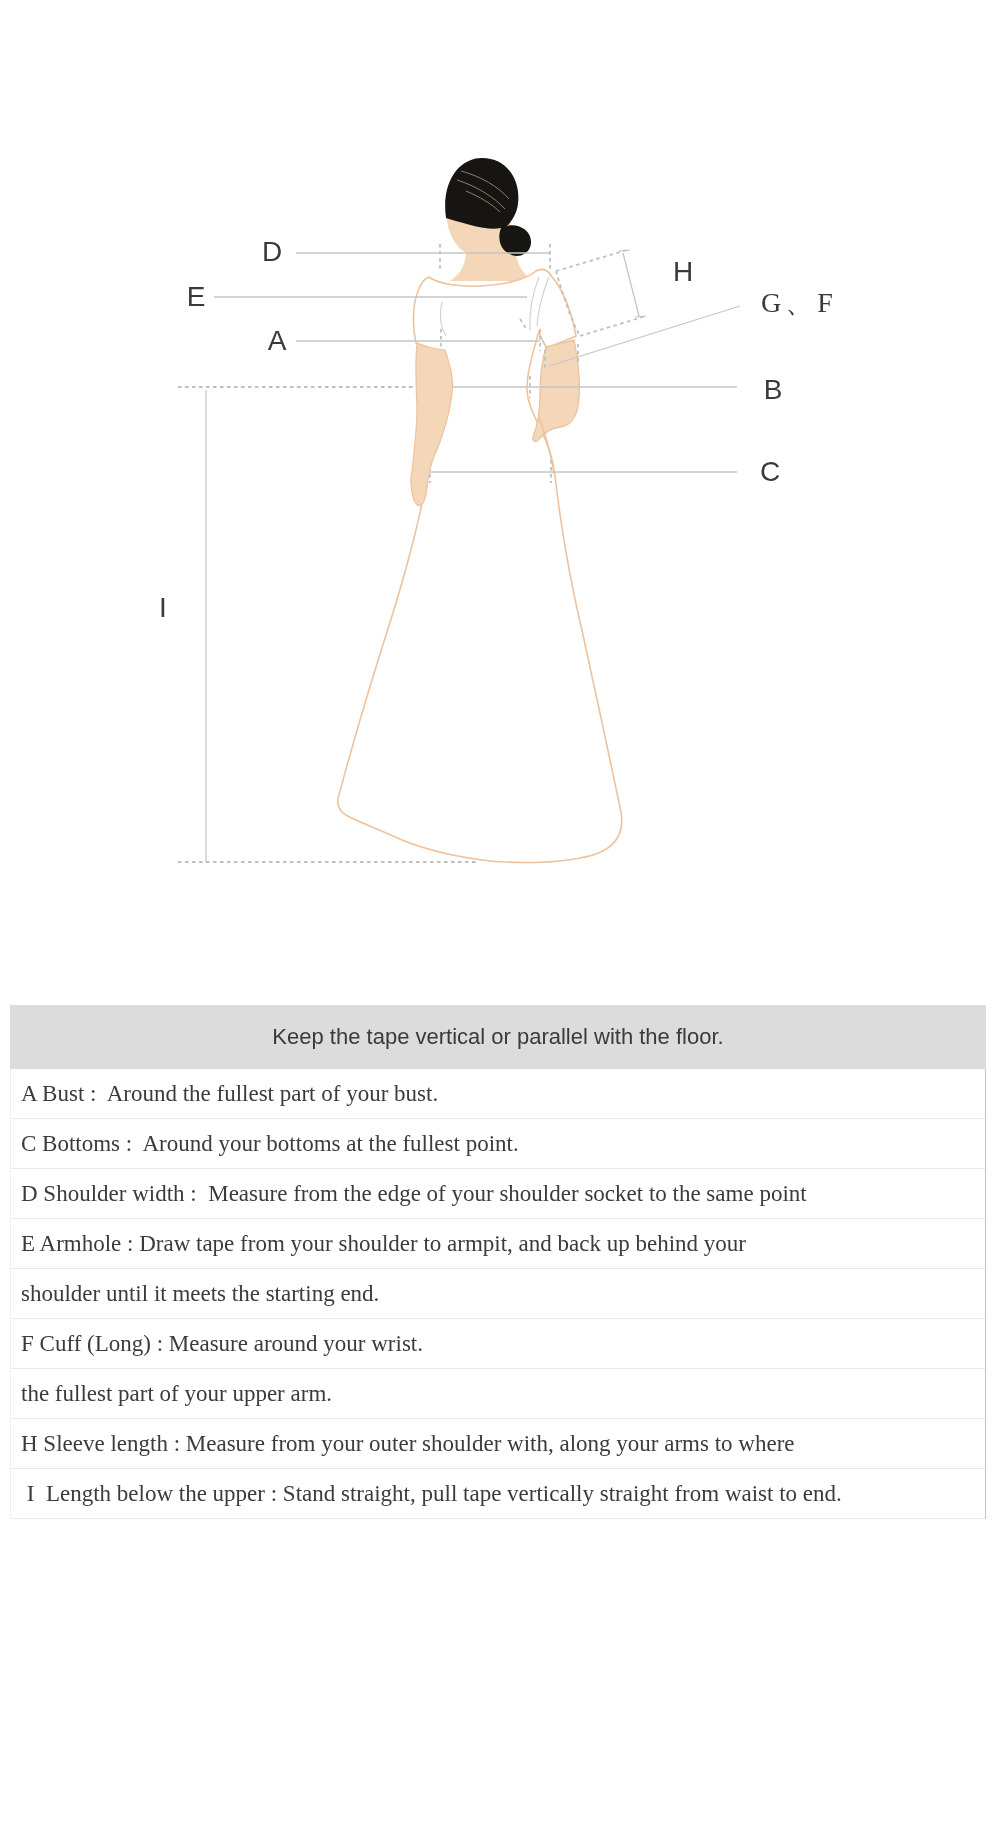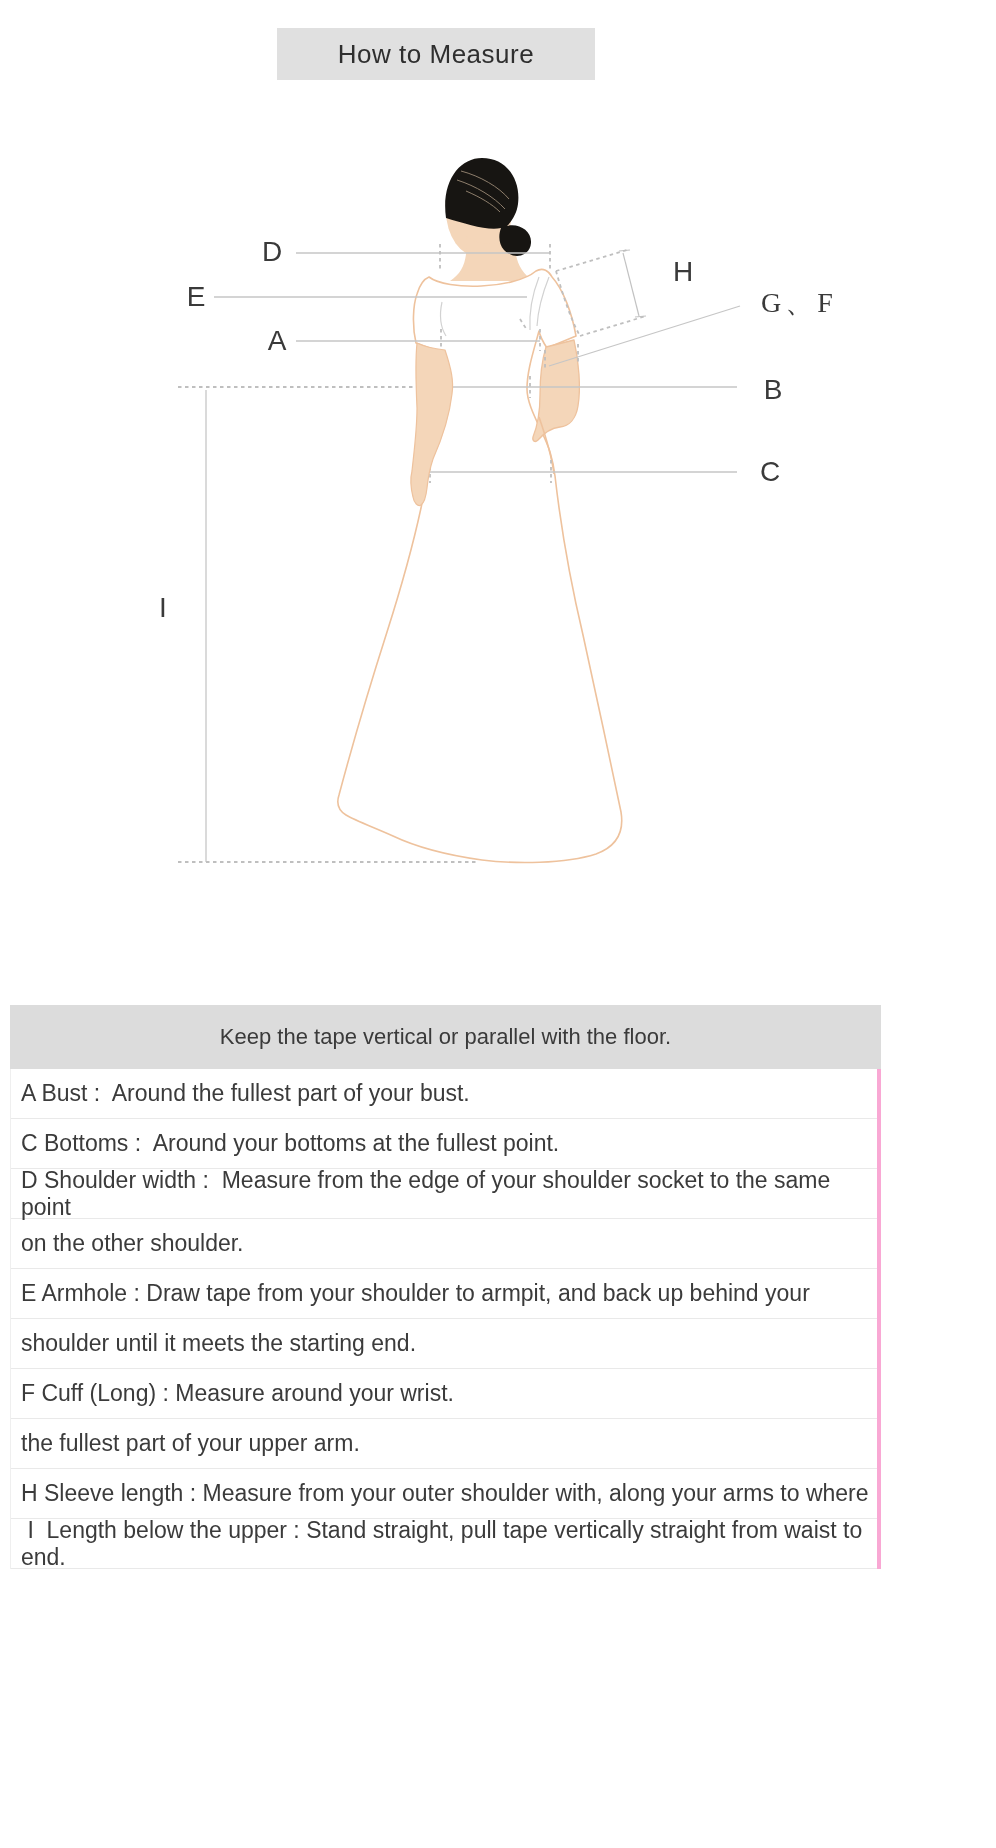--- a/index.html
+++ b/index.html
@@ -13,36 +13,35 @@
 
   
   #figure-wrap{position:absolute;left:0;top:0;width:996px;height:940px;}
   #figure-svg{position:absolute;left:0;top:0;}
 
   .fig-label{position:absolute;transform:translate(-50%,-50%);
     font-size:28px;font-weight:300;color:#3a3a3a;white-space:nowrap;}
   .fig-label.gf{letter-spacing:4px;font-family:Liberation Serif, serif;}
 
   
-  .measure-table{position:absolute;left:10px;top:1005px;width:871px;}
+  .measure-table{position:absolute;left:10px;top:1005px;width:976px;}
   .table-header{height:64px;background:var(--band,#dcdcdc);
     display:flex;align-items:center;justify-content:center;
     font-size:22px;font-weight:300;color:#3a3a3a;}
-  .table-body{border-left:1px solid #efefef;border-right:4px solid #f9a8d4;}
+  .table-body{border-left:1px solid #efefef;border-right:1px solid #f9a8d4;font-family:Liberation Serif, serif;}
   .table-line{height:50px;display:flex;align-items:center;
     padding-left:10px;box-sizing:border-box;
     border-bottom:1px solid #e9e9e9;
     font-size:23px;font-weight:300;color:#3b3b3b;white-space:pre-wrap;}
 </style>
 </head>
 <body>
 
 <div id="page">
 
-  <div class="title-box">How to Measure</div>
 
   <div id="figure-wrap">
     <svg id="figure-svg" width="996" height="940" viewBox="0 0 996 940">
 
       <ellipse cx="479" cy="211" rx="33" ry="46" style="fill:var(--skin);"></ellipse>
 
       <path style="fill:var(--skin);" d="M 466 236 C 468 258 464 272 450 281 L 534 281 C 518 272 513 254 515 232 C 500 247 480 247 466 236 Z"></path>
 
       <path style="fill:var(--hair);" d="M 446 218 C 441 182 459 158 482 158 C 507 158 521 180 518 204
                C 517 212 513 220 507 226 C 519 223 532 231 531 243
@@ -150,21 +149,20 @@
     <div class="fig-label" style="left:770px;top:472px;">C</div>
     <div class="fig-label" style="left:163px;top:608px;">I</div>
   </div>
 
   <div class="measure-table">
     <div class="table-header">Keep the tape vertical or parallel with the floor.</div>
     <div class="table-body">
       <div class="table-line">A Bust :  Around the fullest part of your bust.</div>
       <div class="table-line">C Bottoms :  Around your bottoms at the fullest point.</div>
       <div class="table-line">D Shoulder width :  Measure from the edge of your shoulder socket to the same point</div>
-      <div class="table-line">on the other shoulder.</div>
       <div class="table-line">E Armhole : Draw tape from your shoulder to armpit, and back up behind your</div>
       <div class="table-line">shoulder until it meets the starting end.</div>
       <div class="table-line">F Cuff (Long) : Measure around your wrist.</div>
       <div class="table-line">the fullest part of your upper arm.</div>
       <div class="table-line">H Sleeve length : Measure from your outer shoulder with, along your arms to where</div>
       <div class="table-line"> I  Length below the upper : Stand straight, pull tape vertically straight from waist to end.</div>
     </div>
   </div>
 
 </div>

